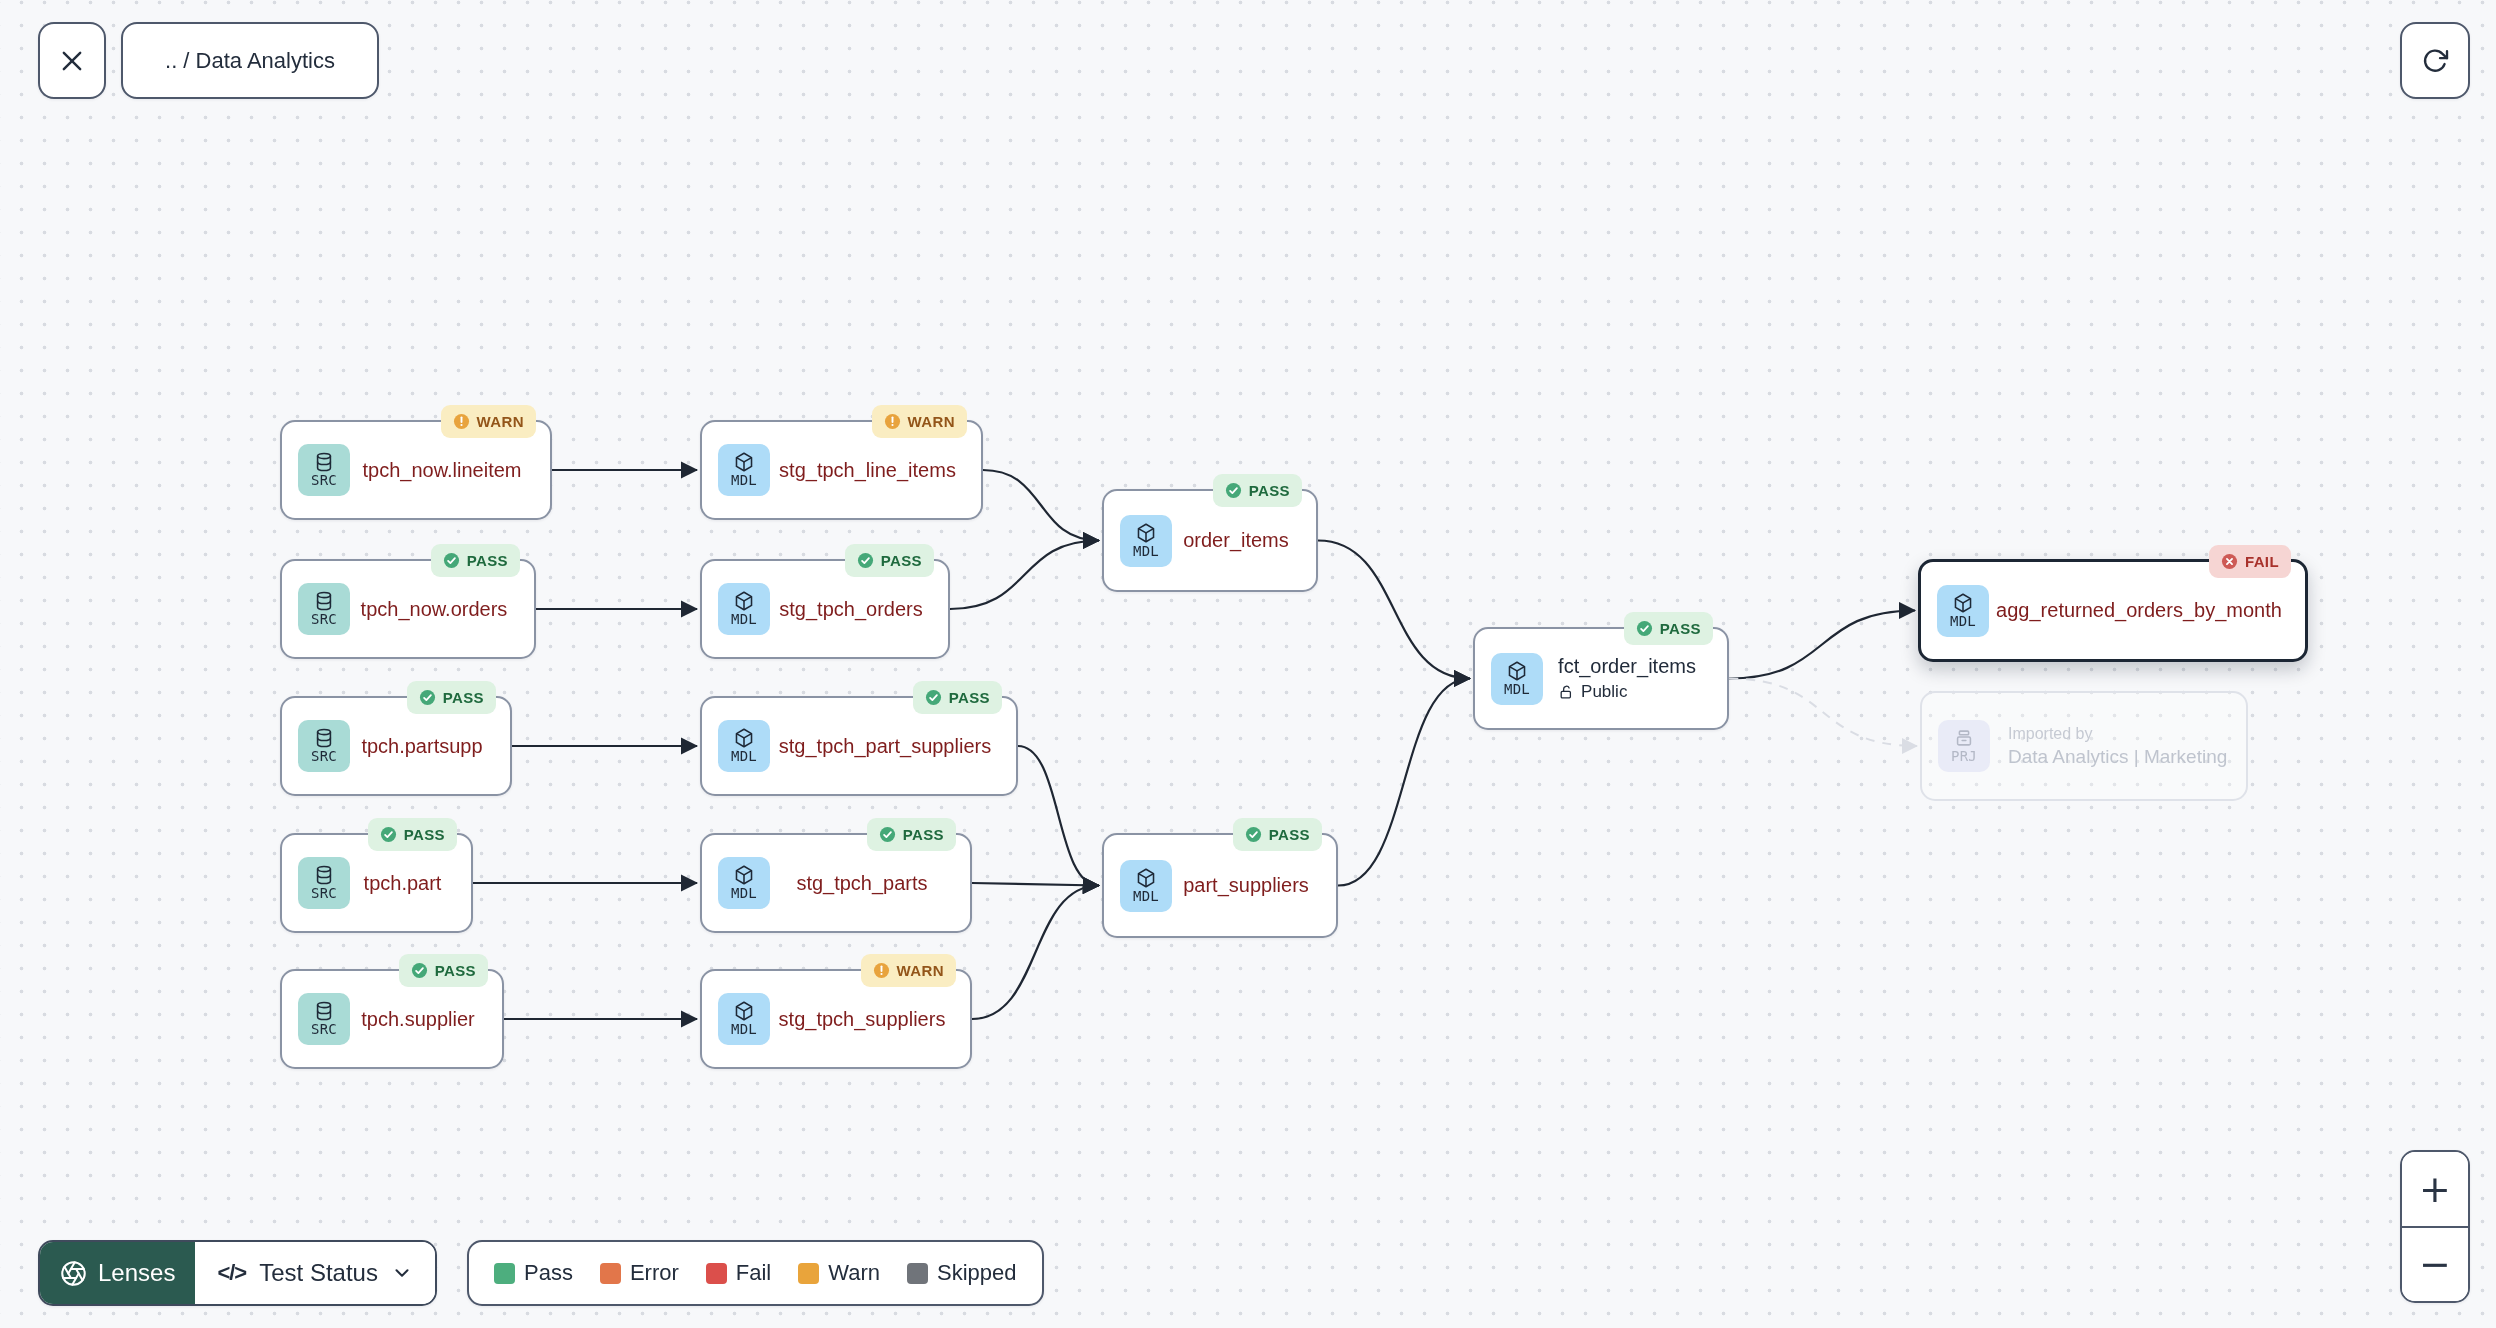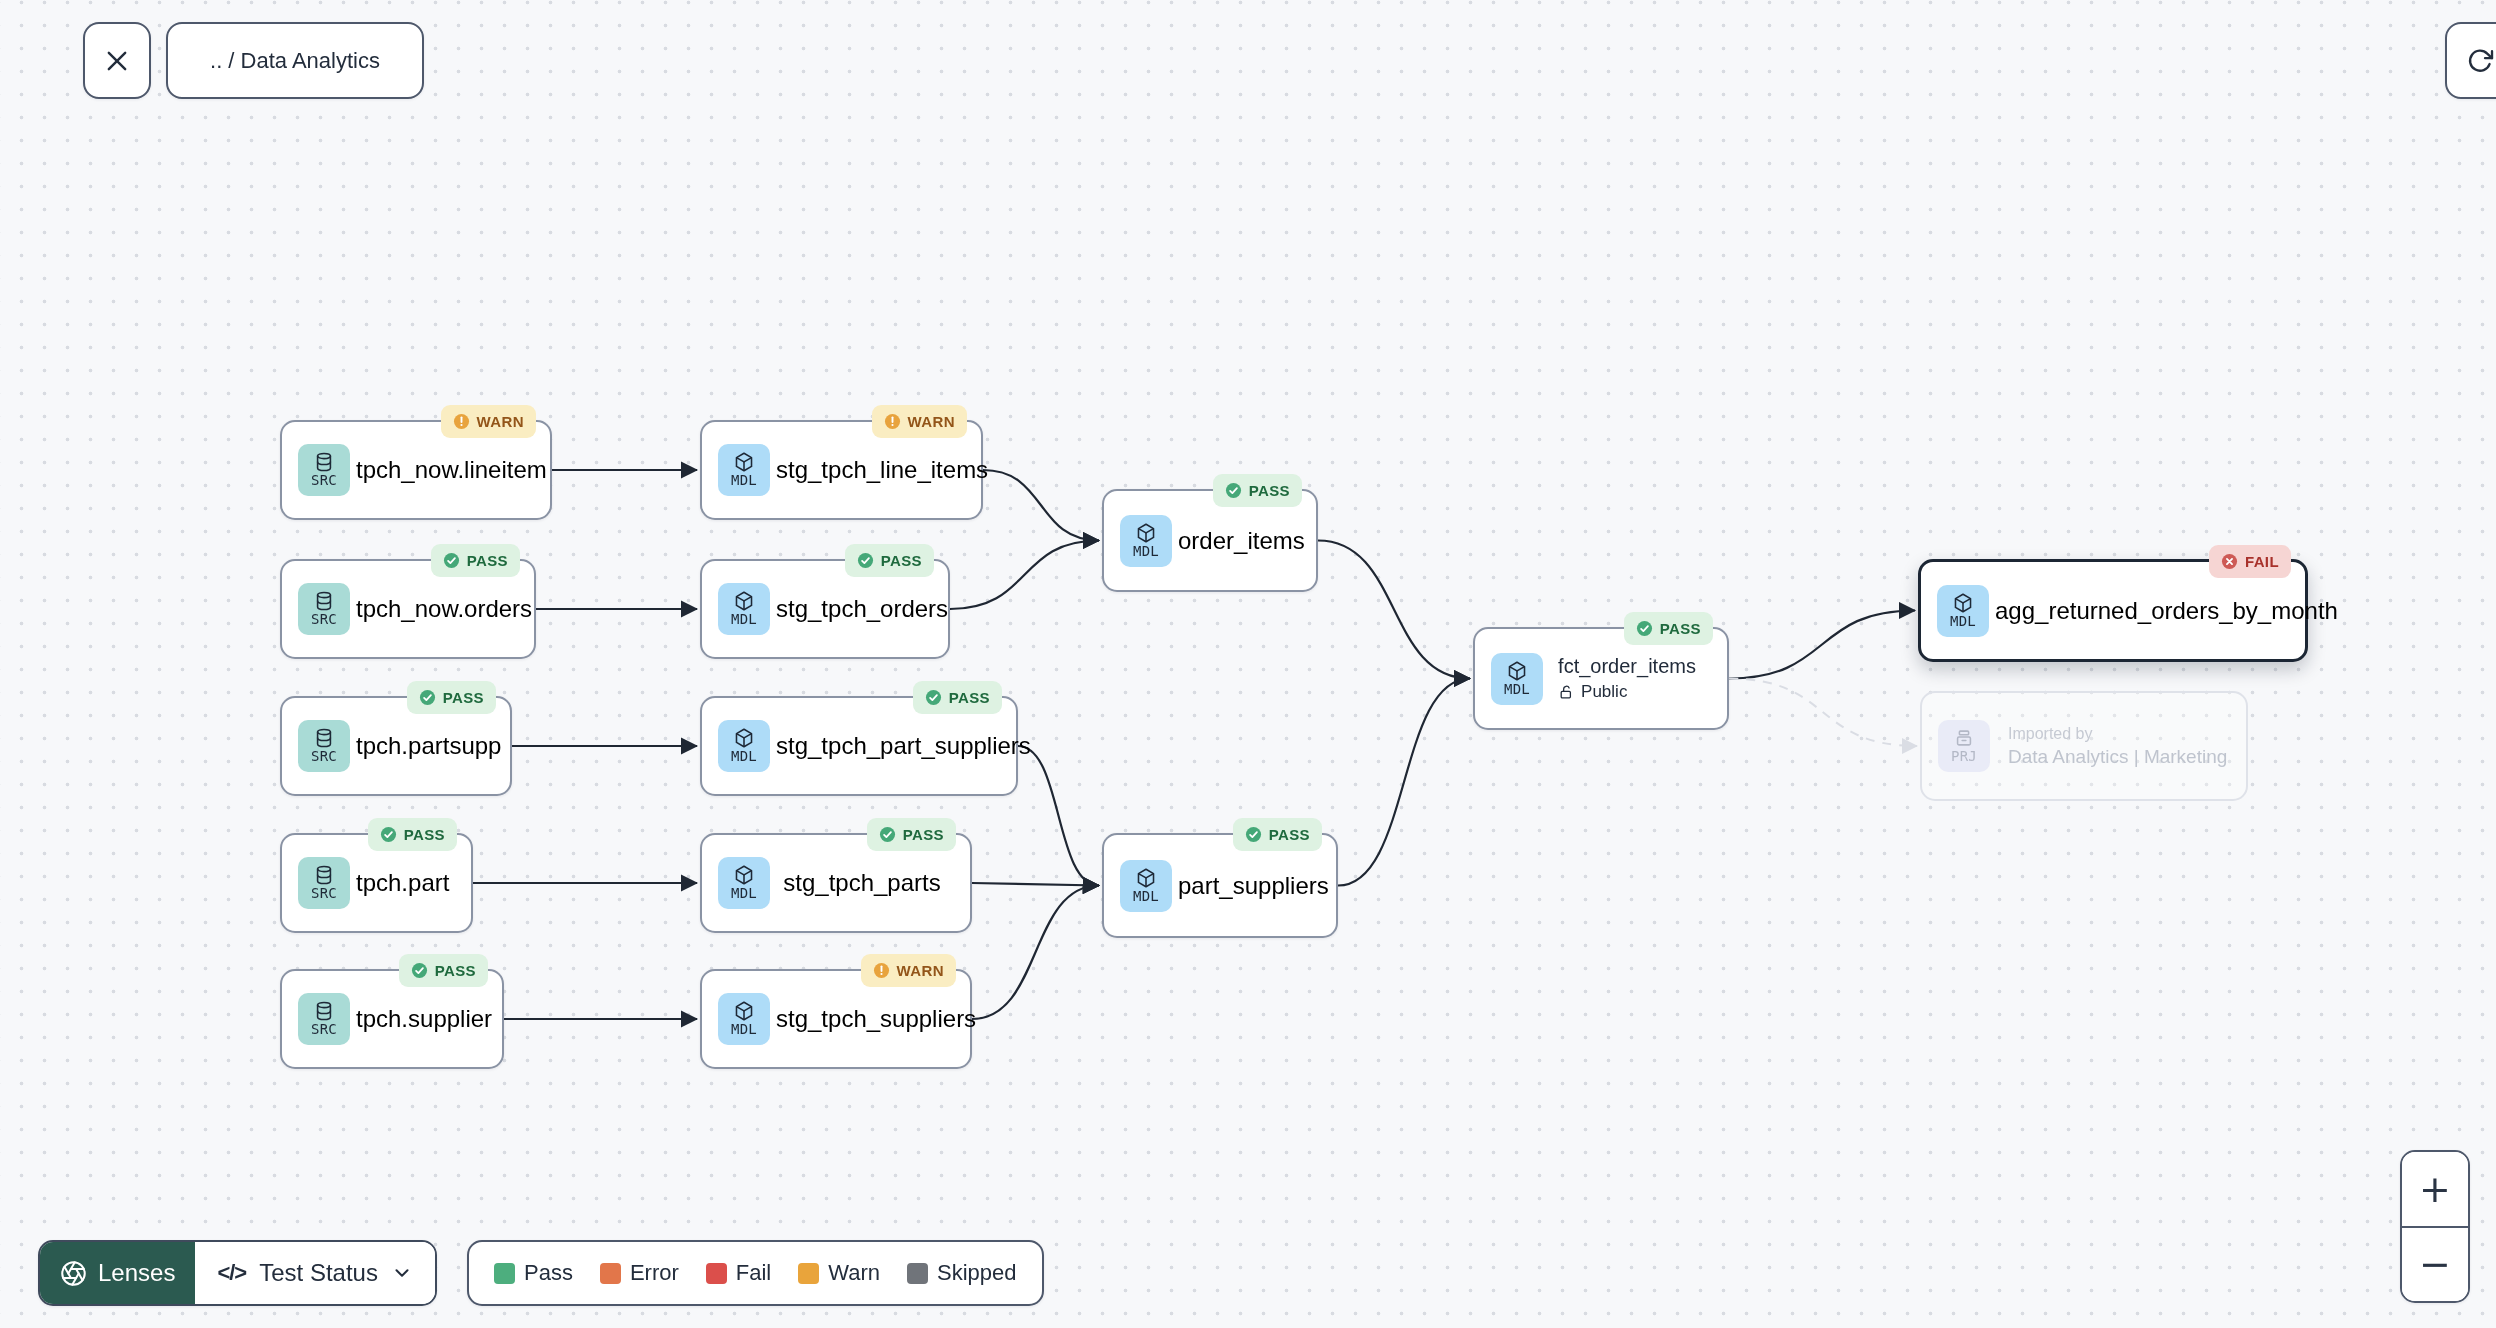--- a/index.html
+++ b/index.html
@@ -5,21 +5,21 @@
   html,body{margin:0;padding:0;background:#E9EBEE;}
   body{font-family:"Liberation Sans","DejaVu Sans",sans-serif;color:#232D3C;}
   .app{position:relative;width:2496px;height:1328px;overflow:hidden;
        background-color:#F7F8FA;
        background-image:radial-gradient(circle,#D8DBE1 1.7px,transparent 2.1px);
        background-size:23px 23px;background-position:10px 14px;}
 
   
   .tb{position:absolute;background:#fff;border:2px solid #4E586B;border-radius:16px;
       display:flex;align-items:center;justify-content:center;box-sizing:border-box;
-      box-shadow:0 1px 3px rgba(20,30,50,.07);color:#232D3C;font-size:22px;cursor:pointer;margin-left:45px;}
+      box-shadow:0 1px 3px rgba(20,30,50,.07);color:#232D3C;font-size:22px;cursor:pointer;}
   #closeBtn{left:38px;top:22px;width:68px;height:77px;}
   #breadcrumbBtn{left:121px;top:22px;width:258px;height:77px;}
   #searchBar{left:394px;top:22px;width:1982px;height:77px;justify-content:flex-start;
              padding:0 26px;gap:18px;cursor:text;}
   #searchBar input{flex:1;border:none;outline:none;background:transparent;
              font-family:"Liberation Sans","DejaVu Sans",sans-serif;font-size:22.5px;color:#232D3C;letter-spacing:.2px;}
   #refreshBtn{left:2400px;top:22px;width:70px;height:77px;}
   .tb svg{width:28px;height:28px;flex:0 0 auto;}
   #searchBar .search-ic{width:27px;height:27px;}
   #searchBar .info-ic{width:31px;height:31px;cursor:pointer;color:#2A3444;}
@@ -30,21 +30,21 @@
         border-radius:15px;display:flex;align-items:center;padding:0 16px;
         box-shadow:0 1px 3px rgba(20,30,50,.08);cursor:pointer;}
   .node.selected{border:3.5px solid #1C2634;box-shadow:0 8px 18px rgba(15,25,40,.22);}
   .node.faded{background:rgba(255,255,255,.28);border-color:#DFE2E9;box-shadow:none;}
   .typeicon{width:52px;height:52px;border-radius:10px;display:flex;flex-direction:column;
         align-items:center;justify-content:center;color:#1E2937;flex:0 0 auto;}
   .typeicon svg{width:22px;height:22px;}
   .typeicon em{font-family:"DejaVu Sans Mono",monospace;font-style:normal;font-weight:500;
         font-size:14px;letter-spacing:.2px;line-height:1.1;}
   .node.faded .typeicon{color:#B3B8C6;}
-  .nodelabel{flex:1;text-align:center;font-size:24px;color:#000000;white-space:nowrap;padding:0 6px;}
+  .nodelabel{flex:1;text-align:center;font-size:20px;color:#7f1d1d;white-space:nowrap;padding:0 6px;}
   .labelcol{flex:1;display:flex;flex-direction:column;align-items:center;}
   .labelcol .block{display:flex;flex-direction:column;align-items:flex-start;gap:4px;}
   .block .main{font-size:20px;color:#212B3A;white-space:nowrap;}
   .publicrow{display:flex;align-items:center;gap:6px;font-size:17px;color:#222C3B;}
   .publicrow svg{width:17px;height:17px;}
   .impcol{flex:1;display:flex;flex-direction:column;margin-left:18px;gap:3px;}
   .imp1{font-size:16px;color:#C6CAD3;}
   .imp2{font-size:19px;color:#BFC4CE;white-space:nowrap;}
   .badge{position:absolute;top:-17px;right:14px;height:33px;display:flex;align-items:center;
         gap:7px;padding:0 12px;border-radius:9px;font-size:15px;font-weight:700;letter-spacing:.4px;}

